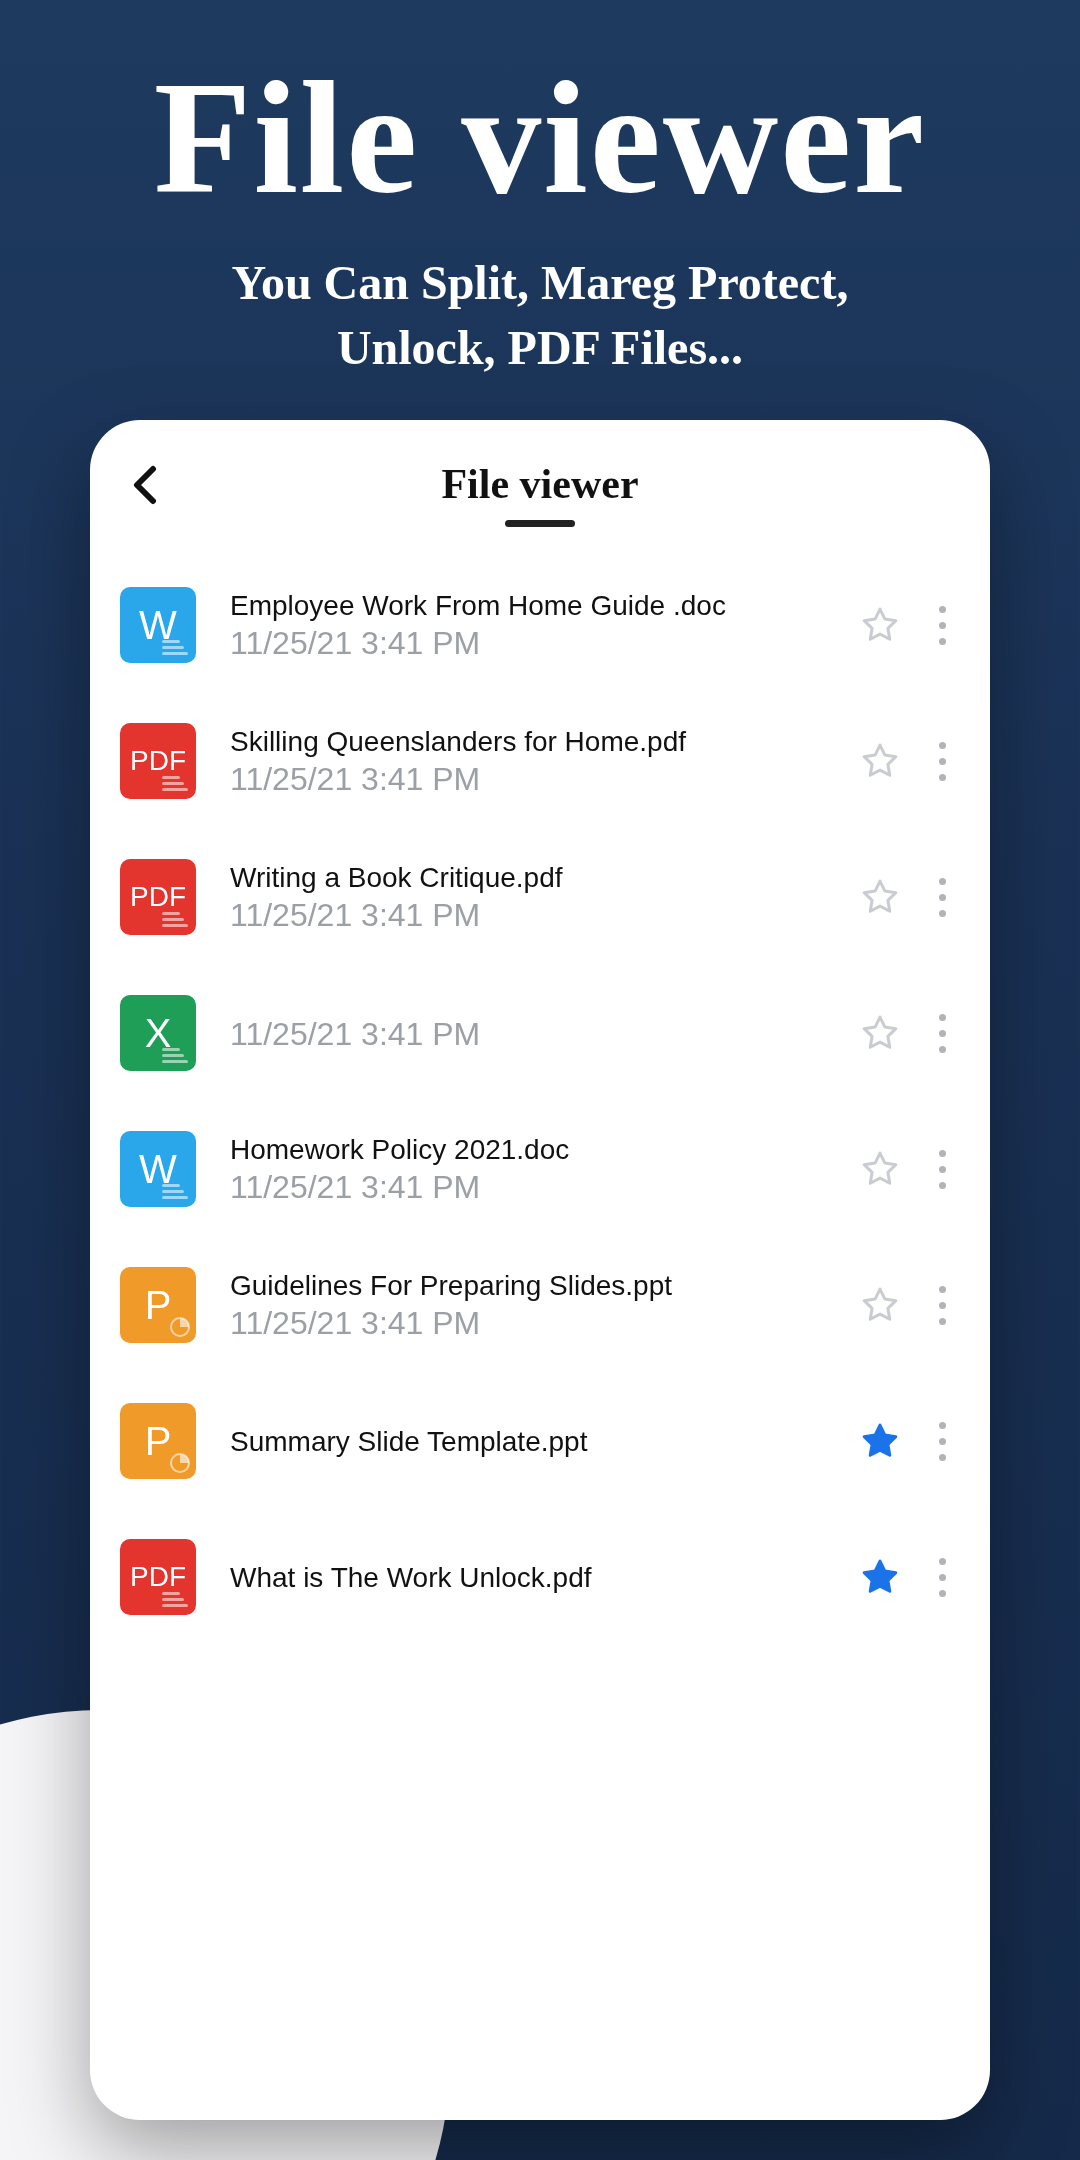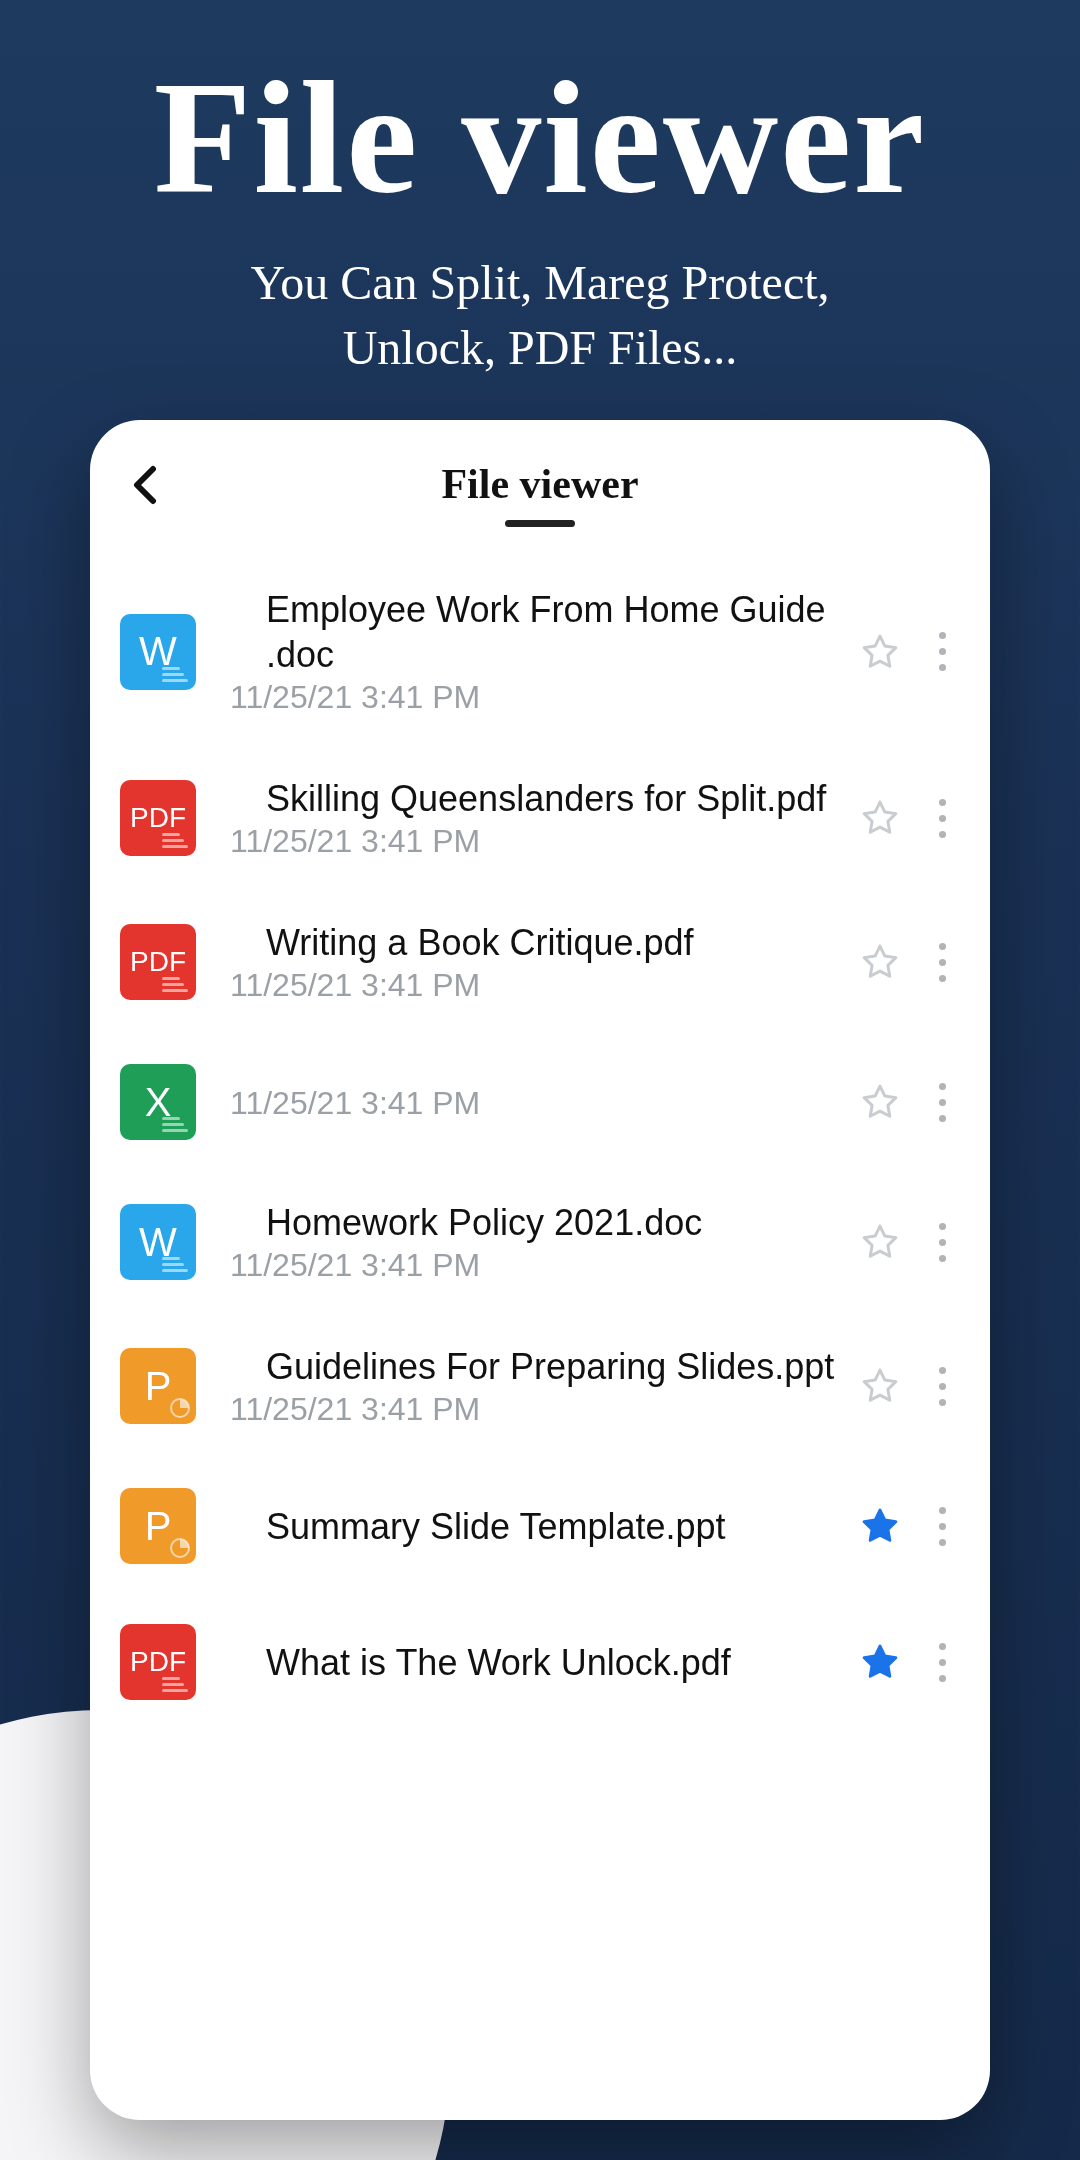--- a/index.html
+++ b/index.html
@@ -29,21 +29,21 @@
 .hero-title {
   font-family: Georgia, 'Times New Roman', serif;
   font-size: 160px;
   font-weight: 700;
   letter-spacing: 2px;
   line-height: 1.1;
 }
 .hero-subtitle {
   font-family: Georgia, 'Times New Roman', serif;
   font-size: 48px;
-  font-weight: 400;
+  font-weight: 700;
   margin-top: 25px;
   line-height: 1.35;
 }
 .phone {
   position: absolute;
   top: 420px;
   left: 90px;
   width: 900px;
   height: 1700px;
   background: #fff;
@@ -134,26 +134,25 @@
   right:6px;
   width:20px;
   height:20px;
 }
 .file-info {
   flex: 1;
   padding-left: 34px;
   min-width: 0;
 }
 .file-name {
-  font-size: 36px;
+  font-size: 28px;
   color: #111;
   line-height: 1.25;
   font-weight: 400;
   word-wrap: break-word;
-  margin-left: 36px;
 }
 .file-date {
   font-size: 32px;
   color: #9aa0a6;
   margin-top: 2px;
 }
 .star-btn {
   width: 48px;
   height: 48px;
   display:flex;
@@ -231,21 +230,21 @@
       <div class="file-row">
         <div class="file-icon" style="background: rgb(227, 53, 46);">
           <div class="file-icon-letter" style="font-size: 28px;">PDF</div>
           <div class="file-icon-lines">
             <span></span>
             <span></span>
             <span></span>
           </div>
         </div>
         <div class="file-info">
-          <div class="file-name">Skilling Queenslanders for Split.pdf</div>
+          <div class="file-name">Skilling Queenslanders for Home.pdf</div>
           <div class="file-date">11/25/21 3:41 PM</div>
         </div>
         <div class="star-btn">
           <svg width="40" height="40" viewBox="0 0 24 24">
             <path d="M12 2.5l2.93 5.94 6.57.96-4.75 4.63 1.12 6.54L12 17.48l-5.87 3.09 1.12-6.54L2.5 9.4l6.57-.96L12 2.5z" fill="none" stroke="#c9ccd0" stroke-width="1.8" stroke-linejoin="round"></path>
           </svg>
         </div>
         <div class="more-btn">
           <span></span>
           <span></span>

